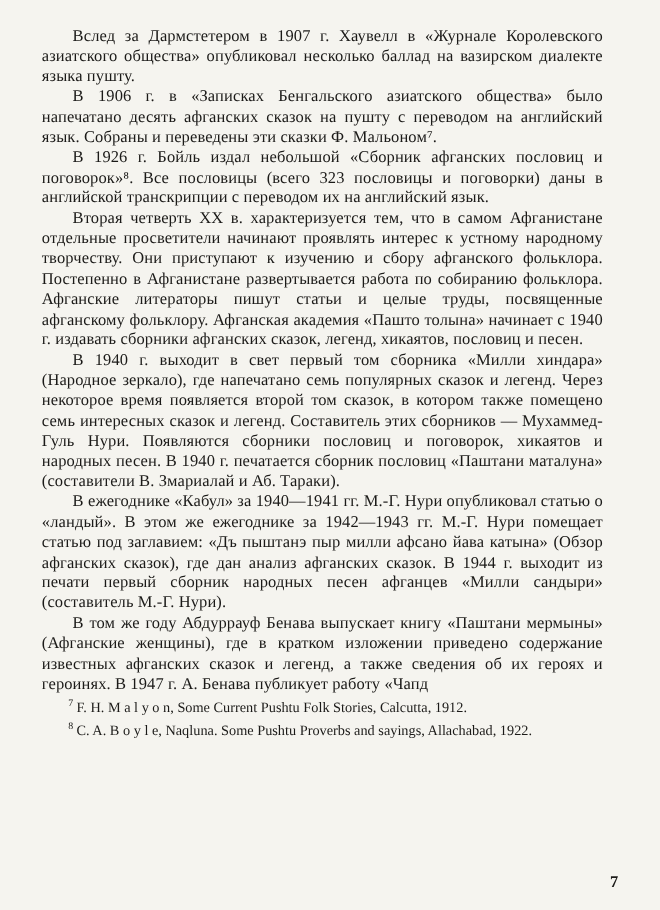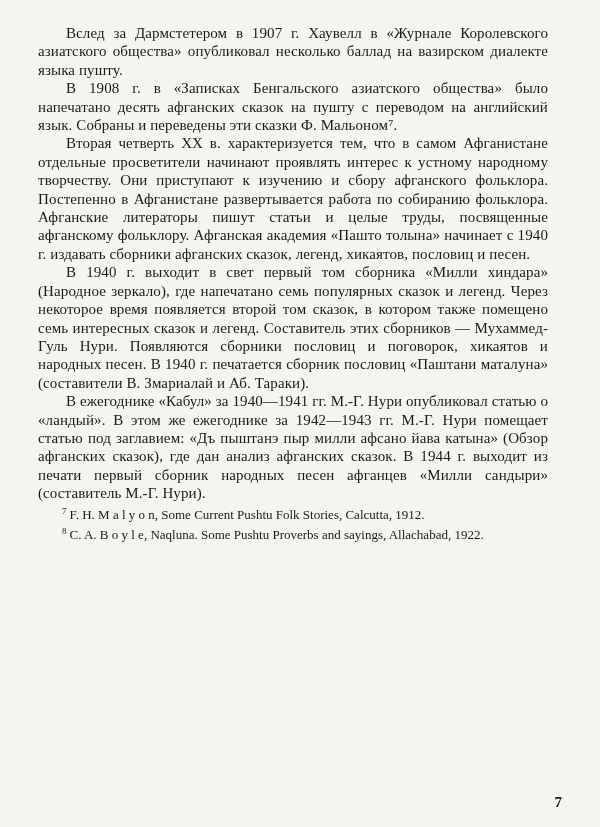--- a/index.html
+++ b/index.html
@@ -52,24 +52,26 @@
     font-weight: bold;
   }
 </style>
 </head>
 <body>
 
 <div class="page">
 
   <div class="body-text">
     <p class="para">Вслед за Дармстетером в 1907 г. Хаувелл в «Журнале Королевского азиатского общества» опубликовал несколько баллад на вазирском диалекте языка пушту.</p>
-    <p class="para">В 1908 г. в «Записках Бенгальского азиатского общества» было напечатано десять афганских сказок на пушту с переводом на английский язык. Собраны и переведены эти сказки Ф. Мальоном⁷.</p>
+    <p class="para">В 1906 г. в «Записках Бенгальского азиатского общества» было напечатано десять афганских сказок на пушту с переводом на английский язык. Собраны и переведены эти сказки Ф. Мальоном⁷.</p>
+    <p class="para">В 1926 г. Бойль издал небольшой «Сборник афганских пословиц и поговорок»⁸. Все пословицы (всего 323 пословицы и поговорки) даны в английской транскрипции с переводом их на английский язык.</p>
     <p class="para">Вторая четверть XX в. характеризуется тем, что в самом Афганистане отдельные просветители начинают проявлять интерес к устному народному творчеству. Они приступают к изучению и сбору афганского фольклора. Постепенно в Афганистане развертывается работа по собиранию фольклора. Афганские литераторы пишут статьи и целые труды, посвященные афганскому фольклору. Афганская академия «Пашто толына» начинает с 1940 г. издавать сборники афганских сказок, легенд, хикаятов, пословиц и песен.</p>
     <p class="para">В 1940 г. выходит в свет первый том сборника «Милли хиндара» (Народное зеркало), где напечатано семь популярных сказок и легенд. Через некоторое время появляется второй том сказок, в котором также помещено семь интересных сказок и легенд. Составитель этих сборников — Мухаммед-Гуль Нури. Появляются сборники пословиц и поговорок, хикаятов и народных песен. В 1940 г. печатается сборник пословиц «Паштани маталуна» (составители В. Змариалай и Аб. Тараки).</p>
     <p class="para">В ежегоднике «Кабул» за 1940—1941 гг. М.-Г. Нури опубликовал статью о «ландый». В этом же ежегоднике за 1942—1943 гг. М.-Г. Нури помещает статью под заглавием: «Дъ пыштанэ пыр милли афсано йава катына» (Обзор афганских сказок), где дан анализ афганских сказок. В 1944 г. выходит из печати первый сборник народных песен афганцев «Милли сандыри» (составитель М.-Г. Нури).</p>
+    <p class="para">В том же году Абдуррауф Бенава выпускает книгу «Паштани мермыны» (Афганские женщины), где в кратком изложении приведено содержание известных афганских сказок и легенд, а также сведения об их героях и героинях. В 1947 г. А. Бенава публикует работу «Чапд</p>
   </div>
 
   <div class="footnotes">
     <p class="footnote">
       <sup>7</sup><span>F. H. M a l y o n, Some Current Pushtu Folk Stories, Calcutta, 1912.</span>
     </p>
     <p class="footnote">
       <sup>8</sup><span>C. A. B o y l e, Naqluna. Some Pushtu Proverbs and sayings, Allachabad, 1922.</span>
     </p>
   </div>

